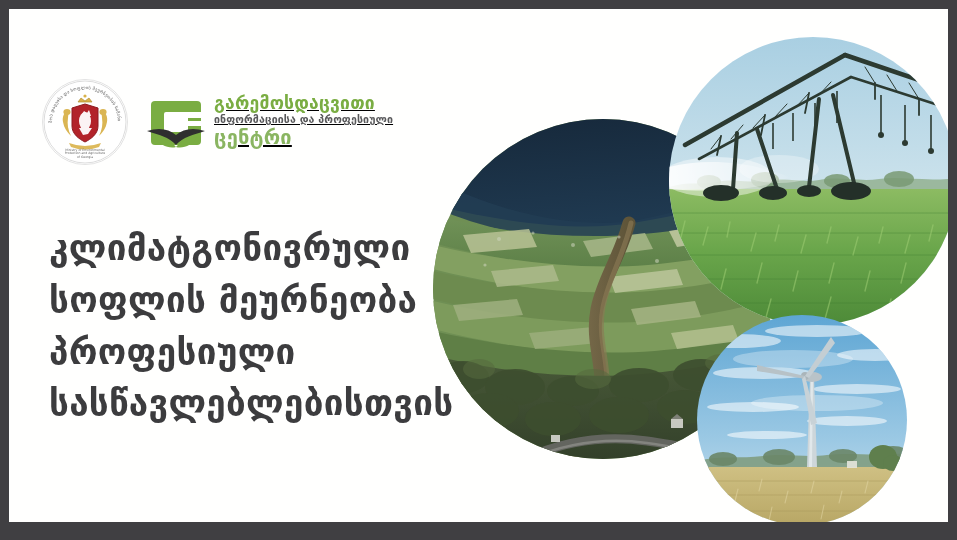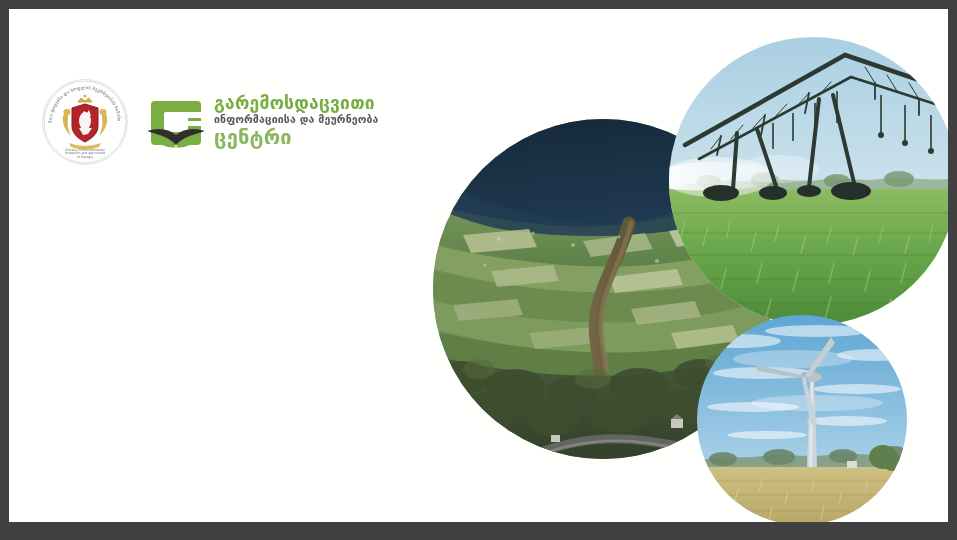--- a/index.html
+++ b/index.html
@@ -50,20 +50,21 @@
     background: #ffffff;
     border: 1px solid #e3e3e3;
     position: relative;
     overflow: hidden;
     flex: none;
   }
   .eic-logo {
     display: flex;
     align-items: center;
     gap: 7px;
+    text-decoration: underline;
   }
   .eic-mark {
     width: 62px;
     height: 62px;
     flex: none;
     position: relative;
   }
   .eic-text {
     display: flex;
     flex-direction: column;
@@ -501,21 +502,27 @@
 
             <path d="M2 40 C14 36 24 38 31 44 C38 38 48 36 60 40 C48 44 38 46 31 54 C24 46 14 44 2 40 Z" fill="#2f2f2f"></path>
             <path d="M4 42 C15 40 24 42 31 47 C38 42 47 40 58 42 C47 47 38 49 31 56 C24 49 15 47 4 42 Z" fill="#ffffff" opacity="0.0"></path>
 
             <path d="M10 46 C18 46 26 50 31 56 C24 58 14 54 10 46 Z" fill="#7aad42"></path>
             <path d="M52 46 C44 46 36 50 31 56 C38 58 48 54 52 46 Z" fill="#7aad42"></path>
           </svg>
         </div>
         <div class="eic-text">
           <span class="eic-l1">გარემოსდაცვითი</span>
-          <span class="eic-l2">ინფორმაციისა და მეურნეობა</span>
+          <span class="eic-l2">ინფორმაციისა და პროფესიული</span>
           <span class="eic-l3">ცენტრი</span>
         </div>
       </div>
     </div>
 
+    <div id="headline">
+      <span class="hl">კლიმატგონივრული</span>
+      <span class="hl">სოფლის მეურნეობა</span>
+      <span class="hl">პროფესიული</span>
+      <span class="hl">სასწავლებლებისთვის</span>
+    </div>
 
   </div>
 </div>
 
 </body></html>

